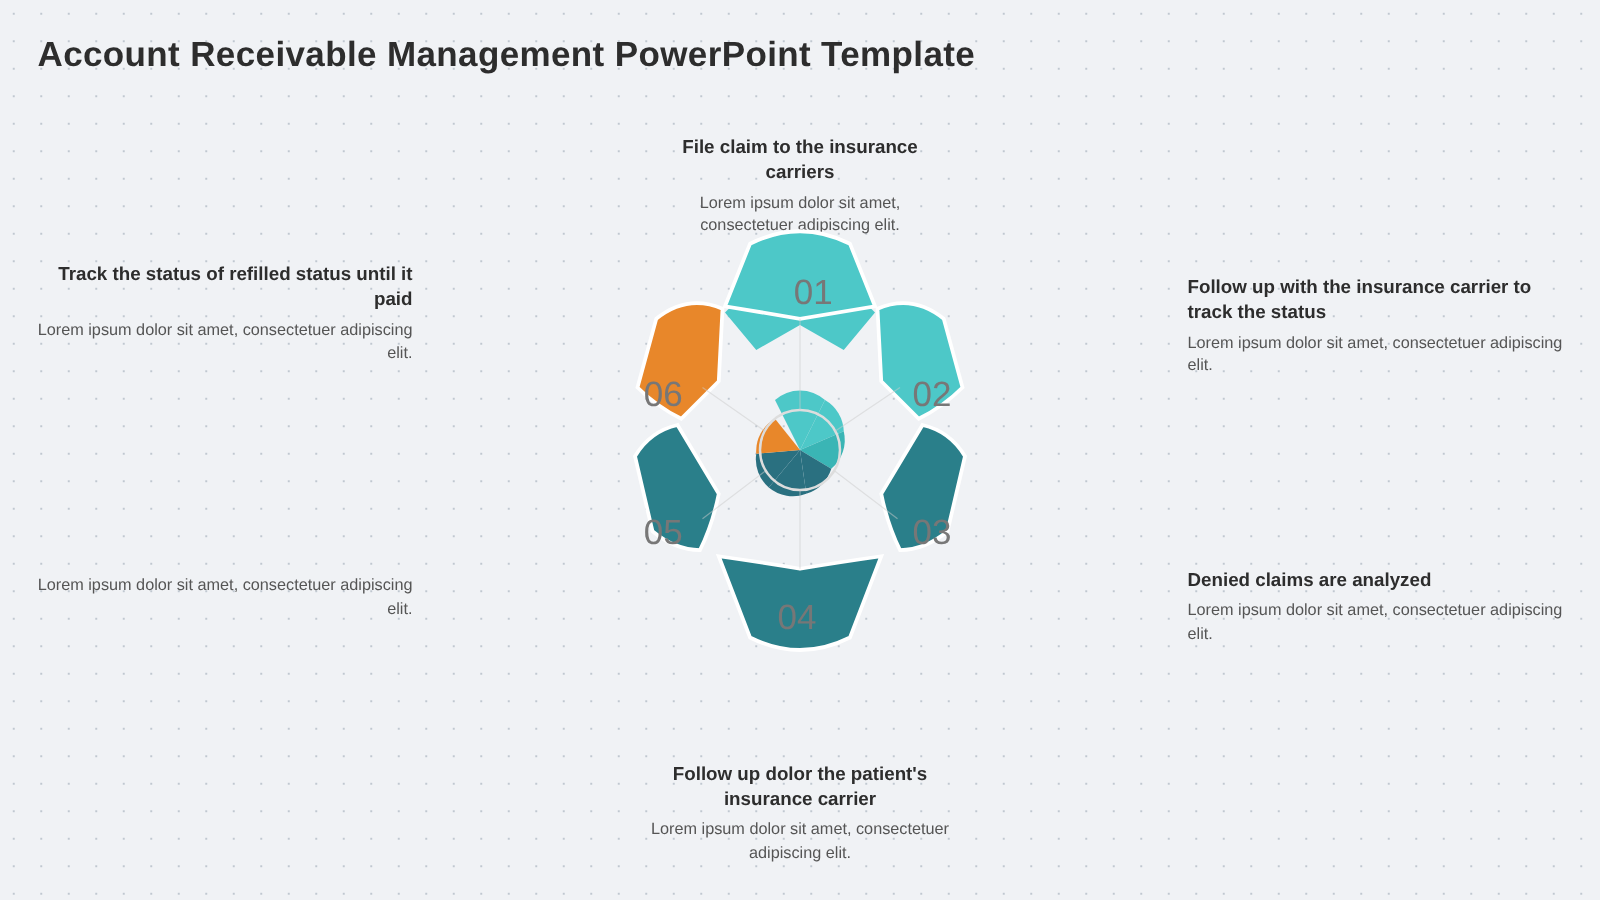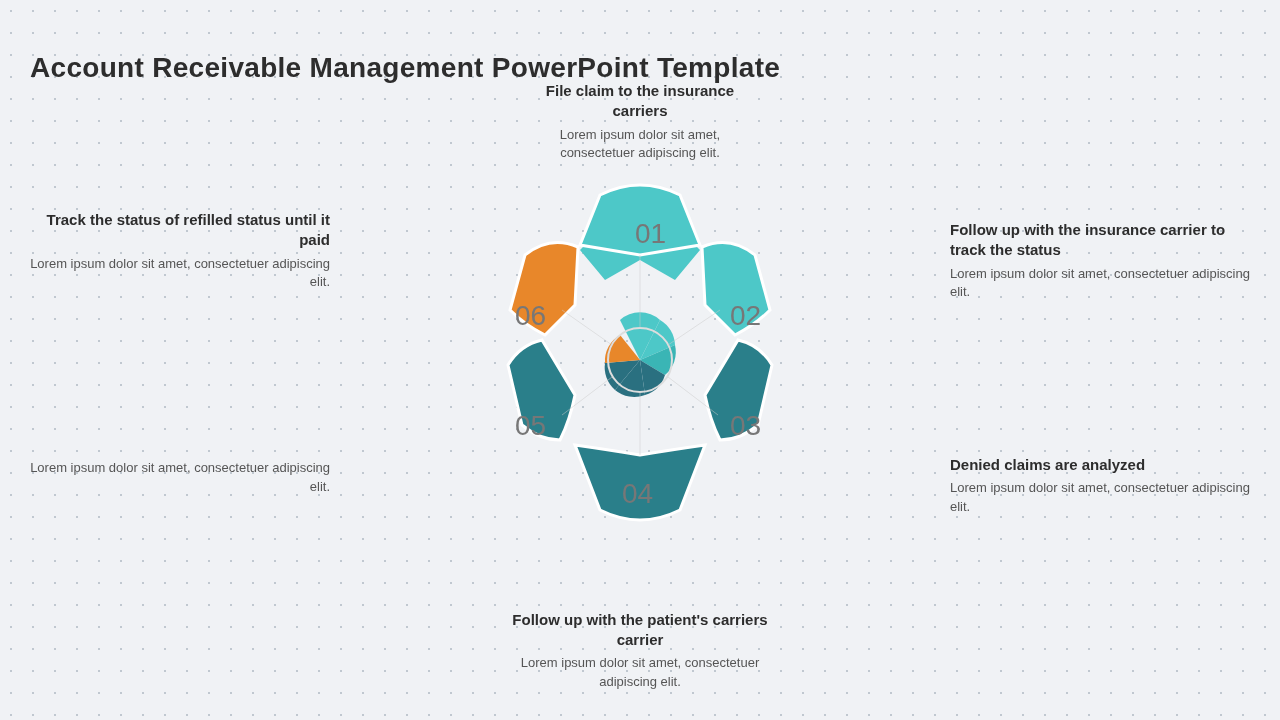--- a/index.html
+++ b/index.html
@@ -15,21 +15,20 @@
     }
 
     .page-title {
       position: absolute;
       top: 28px;
       left: 30px;
       font-size: 28px;
       font-weight: 700;
       color: #2d2d2d;
       letter-spacing: 0.3px;
-      margin-top: 24px;
     }
 
     
     .diagram-center {
       position: absolute;
       top: 95px;
       left: 50%;
       transform: translateX(-50%);
       width: 480px;
       height: 520px;
@@ -41,21 +40,21 @@
       top: 0;
       left: 0;
       width: 100%;
       height: 100%;
     }
 
     
     
     .text-top {
       position: absolute;
-      top: 81px;
+      top: 108px;
       left: 50%;
       transform: translateX(-50%);
       text-align: center;
       width: 220px;
     }
 
     
     .text-right-top {
       position: absolute;
       top: 220px;
@@ -127,21 +126,21 @@
   <div class="label-bold">Follow up with the insurance  carrier to track the status</div>
   <div class="label-light">Lorem ipsum dolor sit amet, consectetuer adipiscing elit.</div>
 </div>
 
 <div class="text-right-bottom">
   <div class="label-bold">Denied claims are analyzed</div>
   <div class="label-light">Lorem ipsum dolor sit amet, consectetuer adipiscing elit.</div>
 </div>
 
 <div class="text-bottom">
-  <div class="label-bold">Follow up with the patient's carriers carrier</div>
+  <div class="label-bold">Follow up dolor the patient's insurance carrier</div>
   <div class="label-light">Lorem ipsum dolor sit amet, consectetuer adipiscing elit.</div>
 </div>
 
 <div class="text-left-bottom">
   <div class="label-light">Lorem ipsum dolor sit amet, consectetuer adipiscing elit.</div>
 </div>
 
 <div class="text-left-top">
   <div class="label-bold">Track the status of refilled status until it paid</div>
   <div class="label-light">Lorem ipsum dolor sit amet, consectetuer adipiscing elit.</div>

